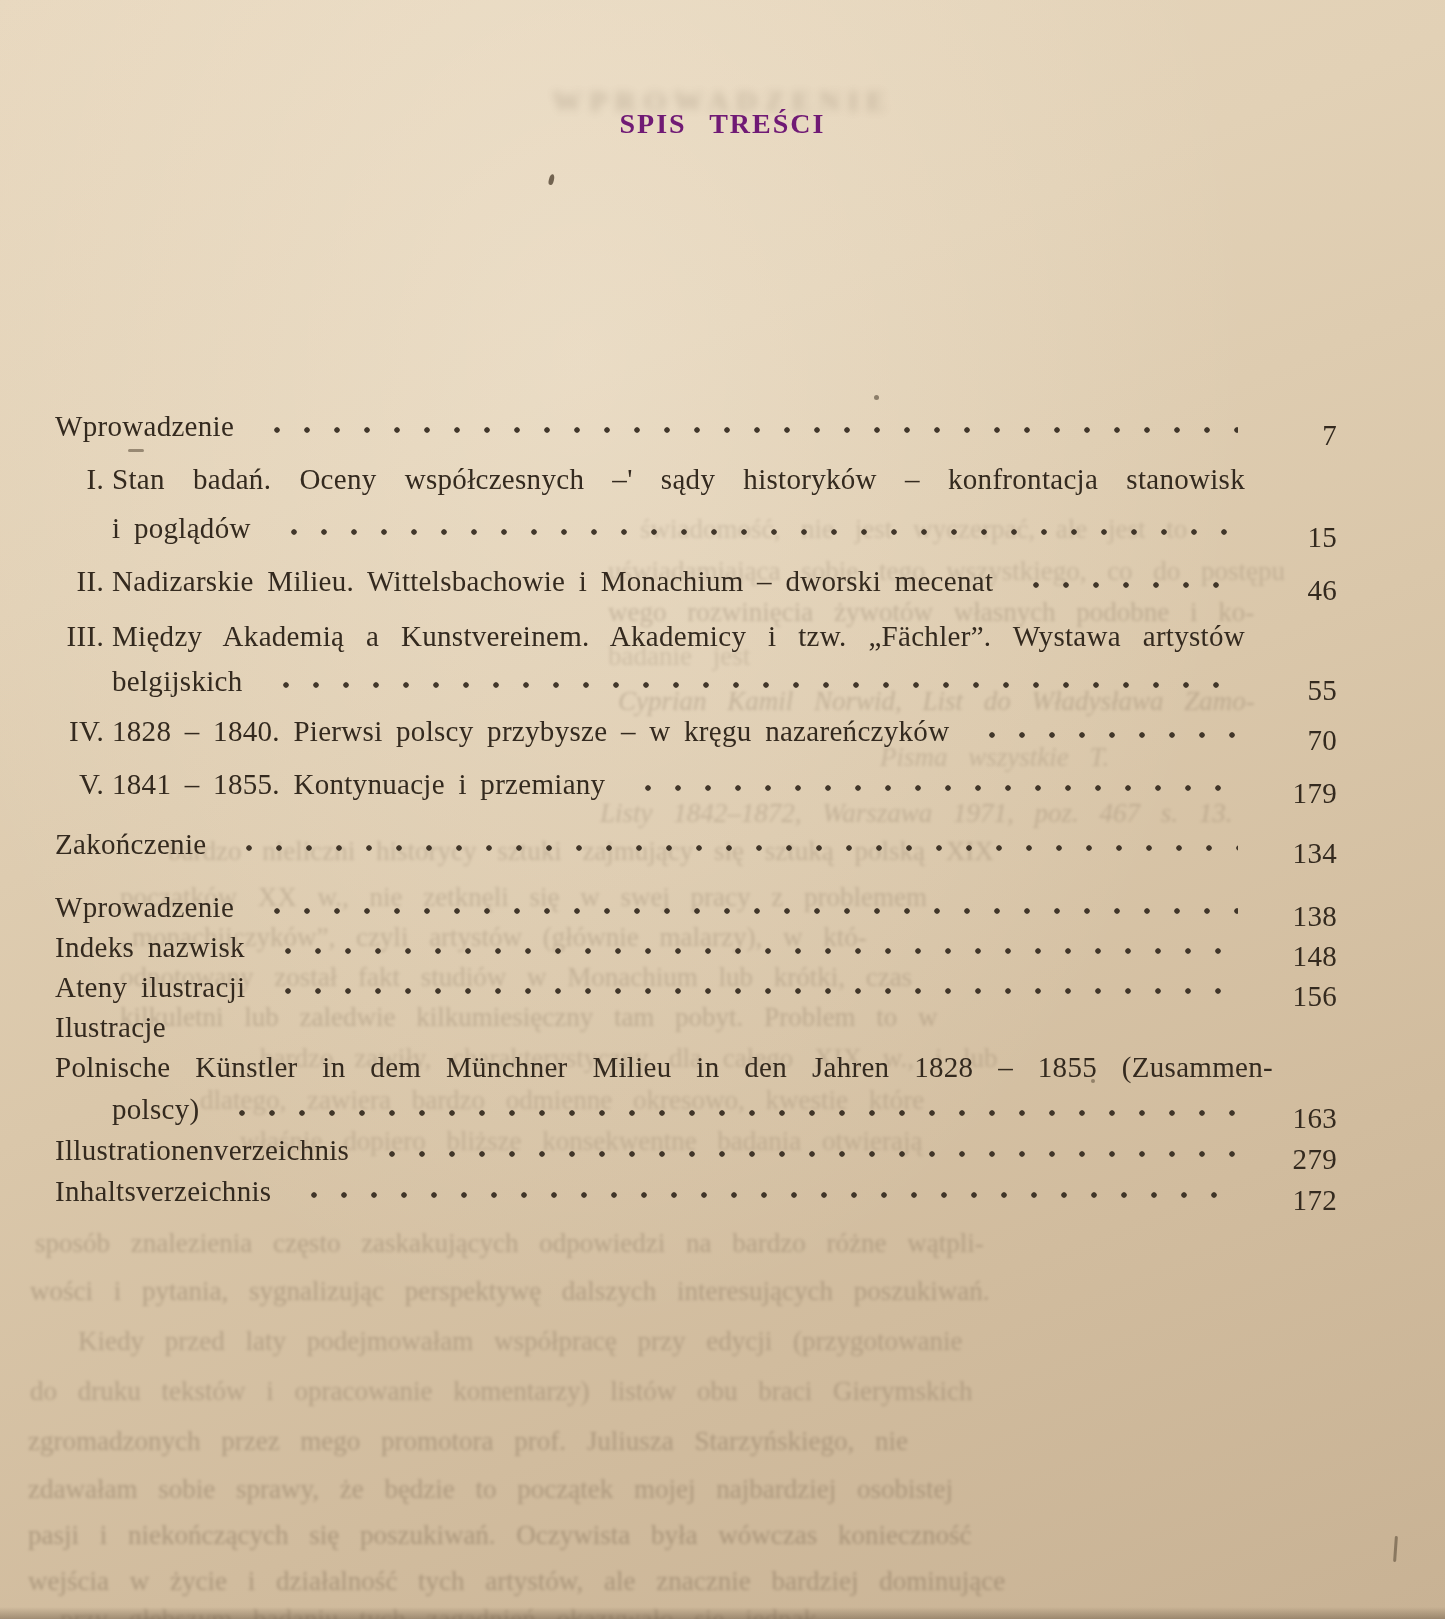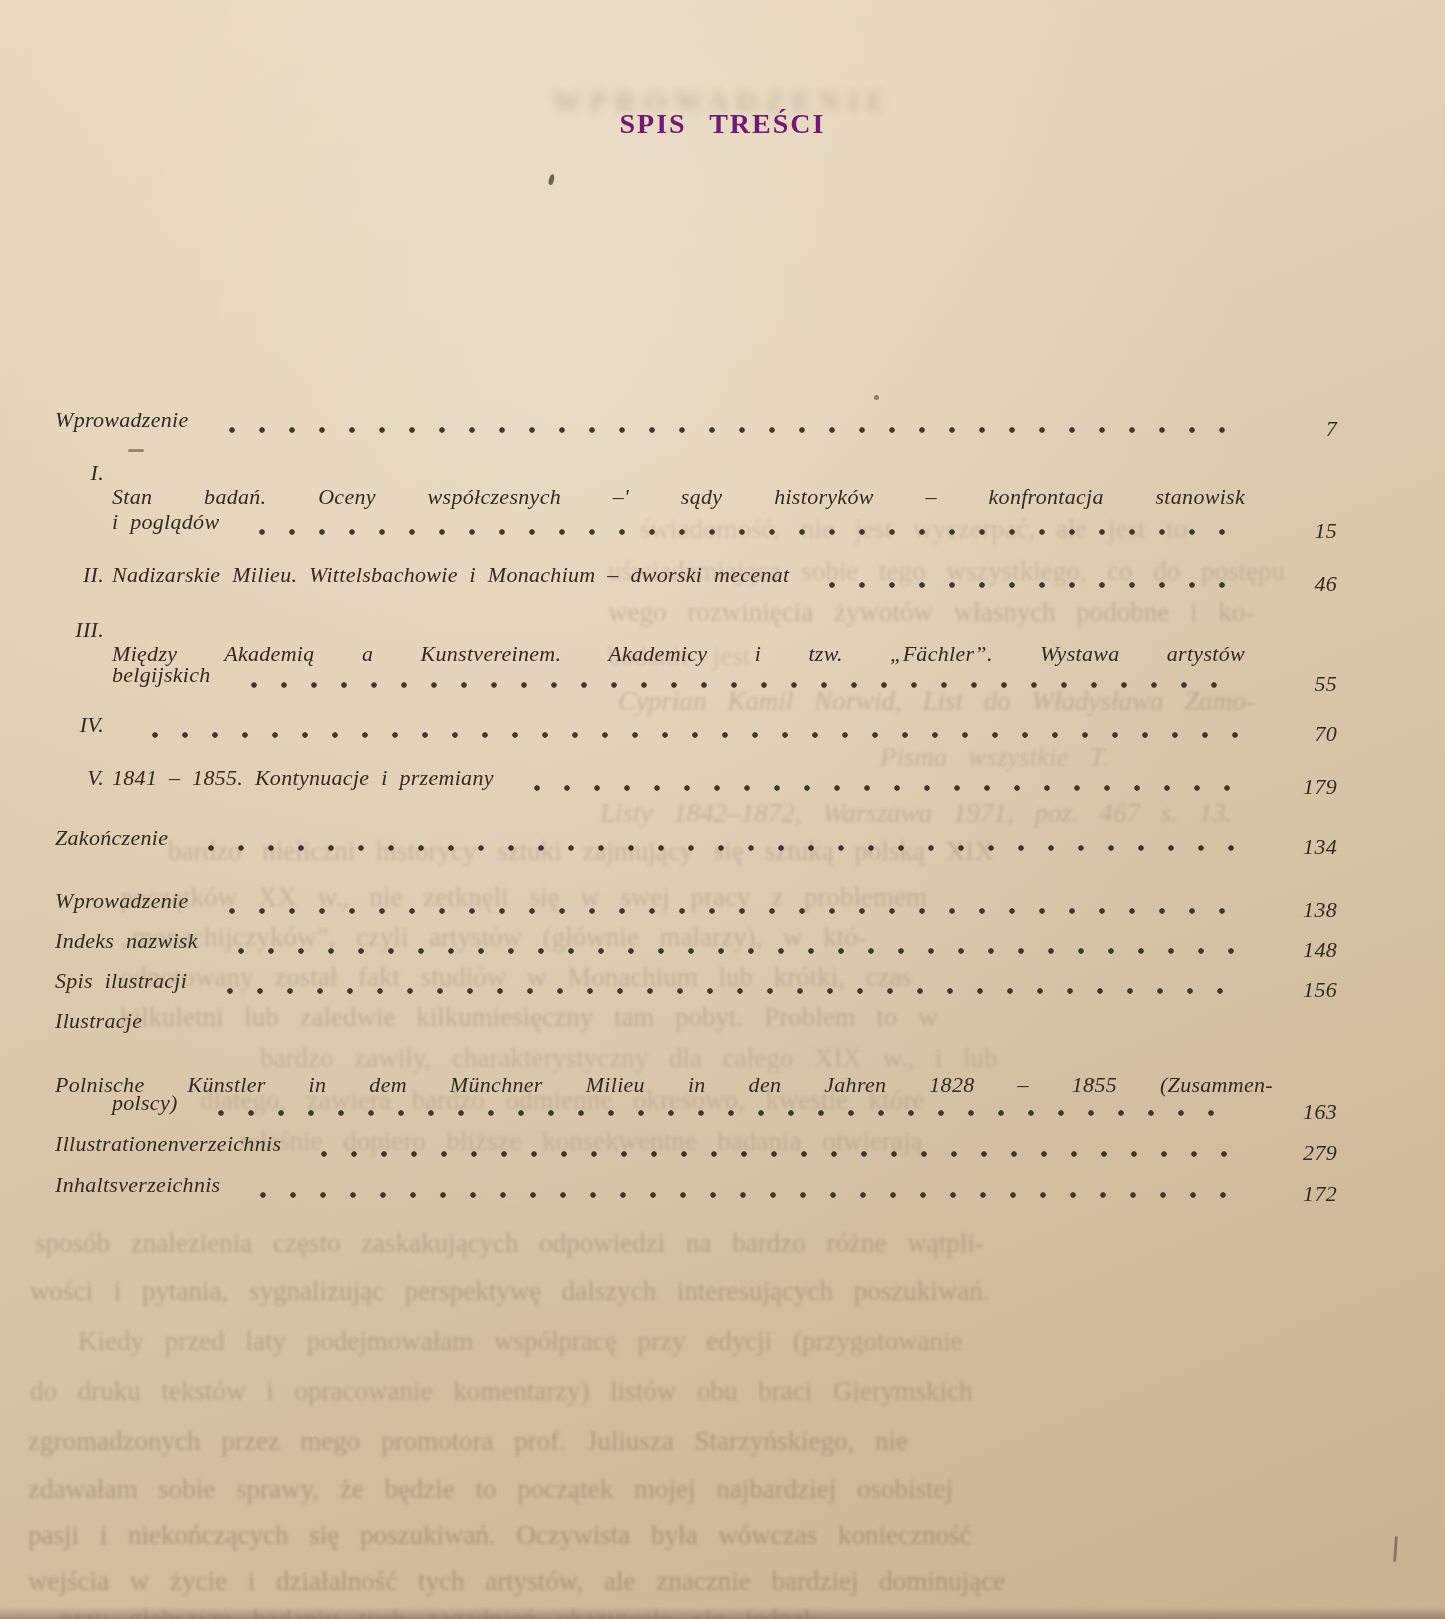--- a/index.html
+++ b/index.html
@@ -12,22 +12,22 @@
   }
   .page{position:absolute;inset:0;}
   
   .title{
     position:absolute;top:108px;left:0;width:100%;text-align:center;
     font-size:28px;font-weight:bold;letter-spacing:2px;word-spacing:14px;
     color:#701a75;
   }
   .line{
     position:absolute;left:55px;right:108px;height:36px;
-    display:flex;align-items:flex-start;
-    font-size:22px;color:#342a1f;letter-spacing:0.3px;font-style:italic;
+    display:flex;align-items:flex-end;
+    font-size:29px;color:#342a1f;letter-spacing:0.3px;
   }
   .num{
     display:inline-block;width:49px;min-width:49px;text-align:right;
     margin-right:8px;white-space:nowrap;
   }
   .indent{padding-left:57px;}
   .txt{white-space:nowrap;word-spacing:6px;}
   .jtxt{
     flex:1;text-align:justify;text-align-last:justify;word-spacing:10px;
     white-space:nowrap;overflow:visible;margin-top:24px;
@@ -124,20 +124,21 @@
     <span class="jtxt">Między Akademią a Kunstvereinem. Akademicy i tzw. „Fächler”. Wystawa artystów</span>
   </div>
   <div class="line indent" style="top:662px">
     <span class="txt">belgijskich</span>
     <span class="leader"></span>
     <span class="pg">55</span>
   </div>
 
   <div class="line" style="top:712px">
     <span class="num">IV.</span>
+    <span class="txt">1828 – 1840. Pierwsi polscy przybysze – w kręgu nazareńczyków</span>
     <span class="leader"></span>
     <span class="pg">70</span>
   </div>
 
   <div class="line" style="top:765px">
     <span class="num">V.</span>
     <span class="txt">1841 – 1855. Kontynuacje i przemiany</span>
     <span class="leader"></span>
     <span class="pg">179</span>
   </div>
@@ -154,21 +155,21 @@
     <span class="pg">138</span>
   </div>
 
   <div class="line" style="top:928px">
     <span class="txt">Indeks nazwisk</span>
     <span class="leader"></span>
     <span class="pg">148</span>
   </div>
 
   <div class="line" style="top:968px">
-    <span class="txt">Spis ilustracji</span>
+    <span class="txt">Ateny ilustracji</span>
     <span class="leader"></span>
     <span class="pg">156</span>
   </div>
 
   <div class="line" style="top:1008px">
     <span class="txt">Ilustracje</span>
   </div>
 
   <div class="line" style="top:1048px;right:172px">
     <span class="jtxt">Polnische Künstler in dem Münchner Milieu in den Jahren 1828 – 1855 (Zusammen-</span>

